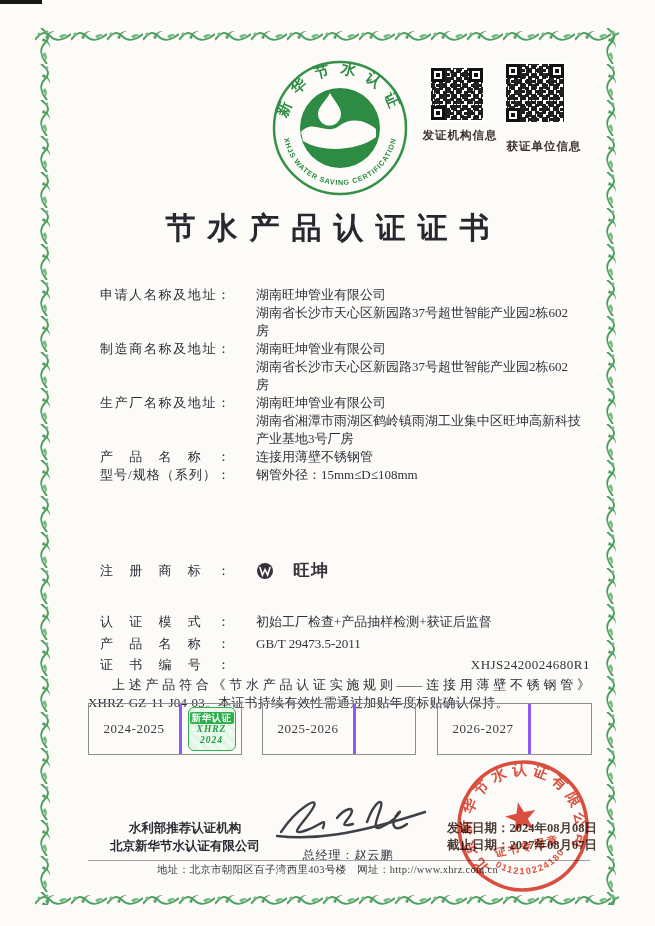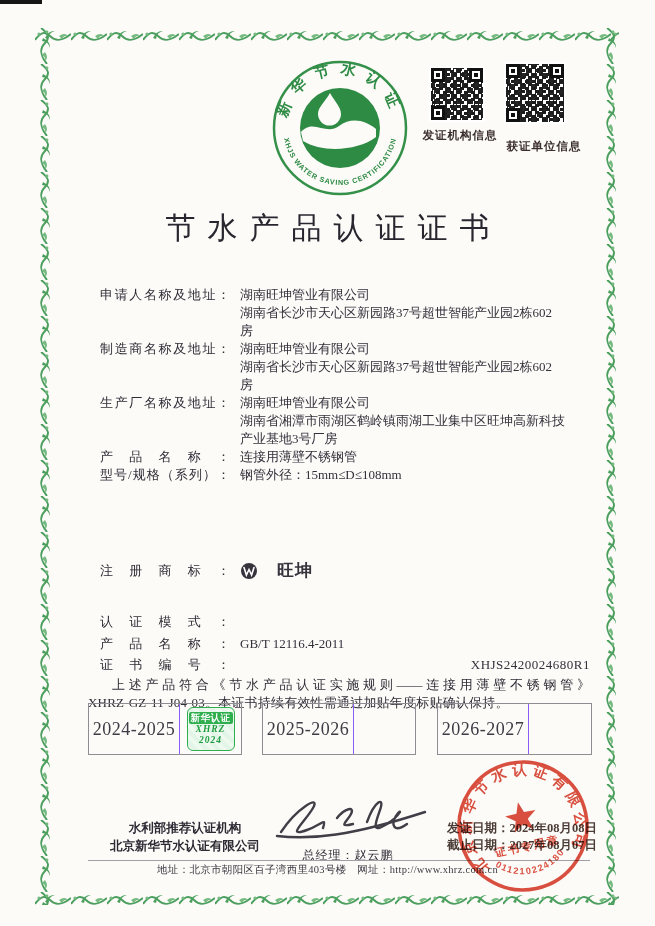--- a/index.html
+++ b/index.html
@@ -5,56 +5,56 @@
   html,body{margin:0;padding:0;background:#e9e9e9;}
   .page{position:relative;width:655px;height:926px;background:#fcfbf8;overflow:hidden;
         font-family:"Liberation Serif",serif;color:#33303a;}
   .abs{position:absolute;}
 
   
   .artifact{left:0;top:0;width:42px;height:4px;background:#161616;}
 
   
   .cert-title{left:0;top:208px;width:655px;text-align:center;font-family:"Liberation Sans",sans-serif;
-              font-weight:normal;font-size:30px;letter-spacing:12px;text-indent:12px;color:#28262e;}
+              font-weight:bold;font-size:30px;letter-spacing:12px;text-indent:12px;color:#28262e;}
 
   
   .qr{background:
         conic-gradient(#1c1c1c 25%,transparent 0 50%,#1c1c1c 0 75%,transparent 0),
         conic-gradient(#242424 25%,#fff 0 50%,#242424 0 75%,#fff 0);
       background-size:7px 7px,11px 11px;box-shadow:inset 0 0 0 2px #fff;}
   .qr::before,.qr::after,.qr .finder{content:"";position:absolute;width:8px;height:8px;
       border:3px solid #111;background:#111;box-shadow:inset 0 0 0 2px #fff;}
   .qr::before{left:2px;top:2px;}
   .qr::after{right:2px;top:2px;}
   .qr .finder{left:2px;bottom:2px;}
   .qr-label{font-weight:bold;font-size:11.5px;color:#3b2f2d;text-align:center;letter-spacing:1px;}
 
   
   .fields{left:88px;top:286px;width:502px;font-size:13px;line-height:18px;}
   .frow{display:flex;align-items:flex-start;}
   .flabel{margin-left:12px;width:130px;flex:0 0 130px;text-align:justify;text-align-last:justify;
           color:#2f2d36;}
-  .fvalue{margin-left:10px;flex:1;white-space:pre-line;color:#33303a;}
+  .fvalue{margin-left:26px;flex:1;white-space:pre-line;color:#33303a;}
 
   .tmrow{left:88px;top:561px;width:502px;font-size:13px;line-height:20px;}
   .brand{display:flex;align-items:center;gap:19px;}
   .brand-name{font-family:"Liberation Sans",sans-serif;font-weight:bold;font-size:17px;
               letter-spacing:1px;color:#37323b;}
 
   .certrows{left:88px;top:611px;width:502px;font-size:13px;line-height:21.5px;}
 
   .compliance{left:88px;top:676px;width:502px;font-size:13px;line-height:17.5px;color:#2f2d36;}
   .comp1{display:block;text-align:justify;text-align-last:justify;text-indent:24px;}
   .comp2{display:block;letter-spacing:.2px;}
 
   
   .vbox{top:703px;height:50px;border:1px solid #8f8d94;display:flex;background:transparent;}
   .vyear{width:90px;display:flex;align-items:center;justify-content:center;
-         font-size:18px;letter-spacing:.5px;color:#3e3b44;border-right:1px solid #8b5cf6;}
+         font-size:13px;letter-spacing:.5px;color:#3e3b44;border-right:3px solid #8b5cf6;}
   .vcell{flex:1;display:flex;align-items:center;justify-content:center;}
   .sticker{width:46px;height:42px;border:1.5px solid #2fae4e;border-radius:6px;
            background:repeating-linear-gradient(45deg,#eefaf0 0 4px,#e2f5e6 4px 8px);
            display:flex;flex-direction:column;align-items:center;justify-content:center;gap:0;}
   .sticker .s1{background:#2fae4e;color:#fff;font-family:"Liberation Sans",sans-serif;
                font-weight:bold;font-size:9.5px;line-height:12px;padding:0 2px;border-radius:2px;letter-spacing:.5px;}
   .sticker .s2,.sticker .s3{color:#1f9d41;font-style:italic;font-weight:bold;
                font-family:"Liberation Serif",serif;font-size:9.5px;line-height:11px;letter-spacing:1px;}
 
   
@@ -157,24 +157,25 @@
         <circle cx="9" cy="9" r="8" fill="#37323b"></circle>
         <path d="M4 5.5 L6.4 13 L9 7.5 L11.6 13 L14 5.5" stroke="#fff" stroke-width="1.6" fill="none" stroke-linecap="round"></path>
       </svg>
       <span class="brand-name">旺坤</span>
     </span>
   </div>
 
   <div class="abs certrows">
     <div class="frow">
       <span class="flabel">认证模式：</span>
+      <span class="fvalue">初始工厂检查+产品抽样检测+获证后监督</span>
     </div>
     <div class="frow">
       <span class="flabel">产品名称：</span>
-      <span class="fvalue">GB/T 12116.4-2011</span>
+      <span class="fvalue">GB/T 29473.5-2011</span>
     </div>
     <div class="frow">
       <span class="flabel">证书编号：</span>
       <span class="fvalue" style="letter-spacing:.5px;text-align:right;">XHJS2420024680R1</span>
     </div>
   </div>
 
   <div class="abs compliance">
     <span class="comp1">上述产品符合《节水产品认证实施规则——连接用薄壁不锈钢管》</span>
     <span class="comp2">XHRZ-GZ-11-J04-03。本证书持续有效性需通过加贴年度标贴确认保持。</span>

